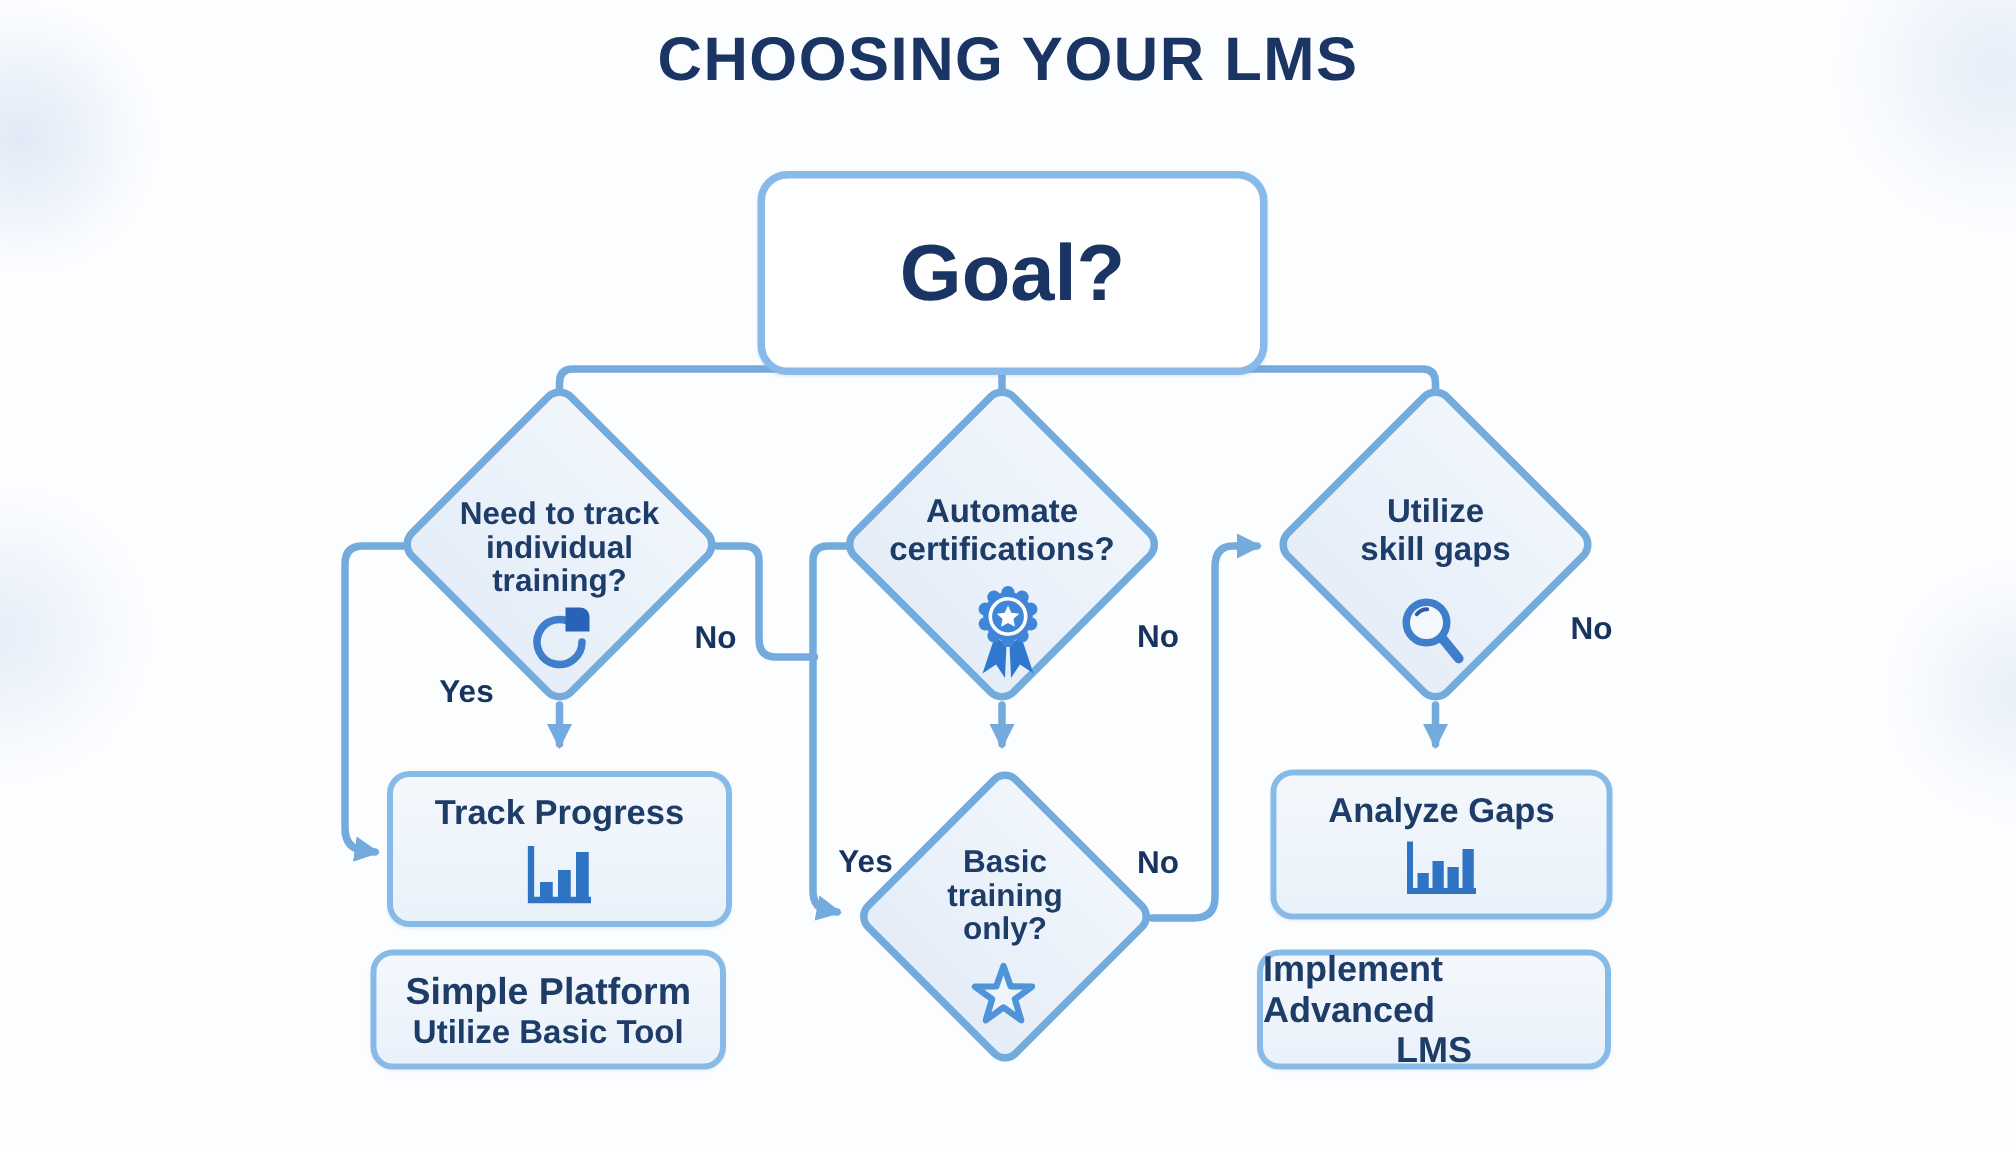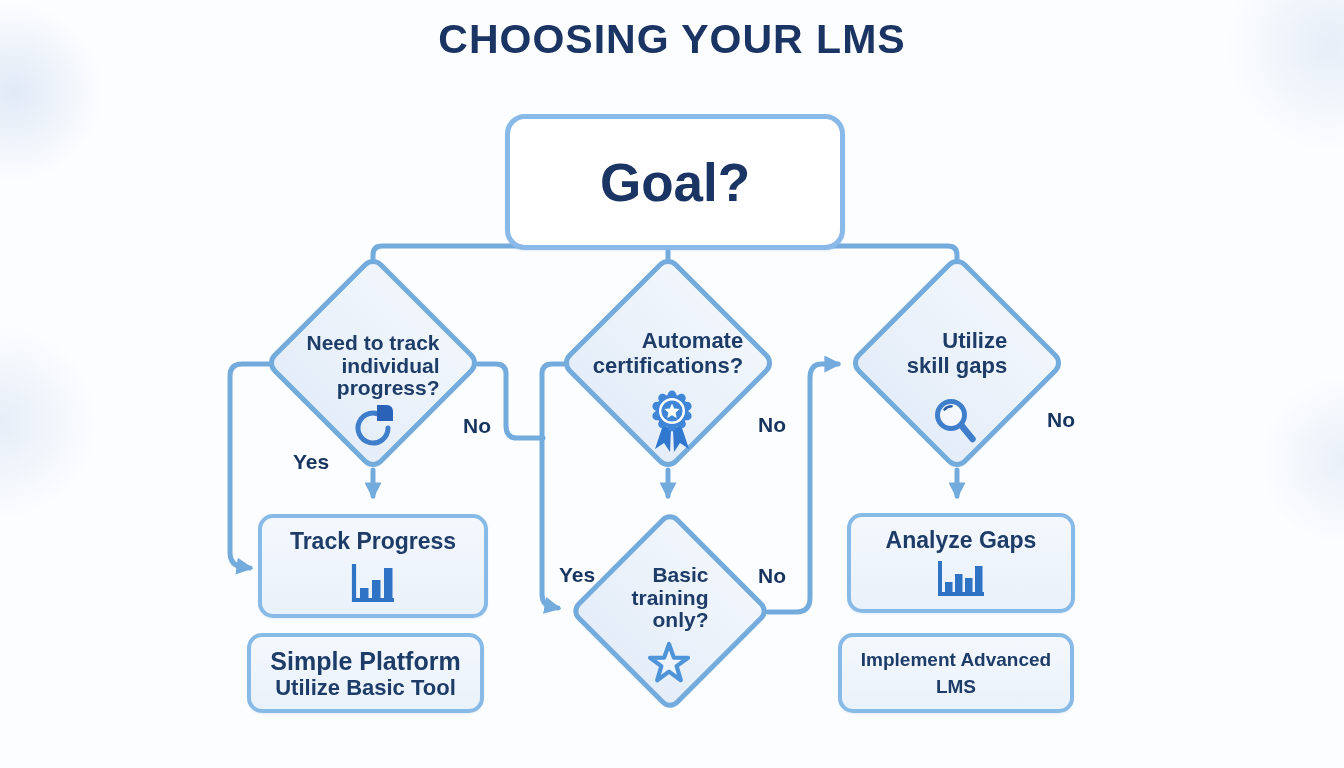--- a/index.html
+++ b/index.html
@@ -22,35 +22,35 @@
     position:absolute;left:0;right:0;top:16px;text-align:center;
     font-size:41px;font-weight:700;letter-spacing:1px;color:#1a3464;
   }
   .goal-box{
     position:absolute;left:505px;top:114px;width:340px;height:136px;
     box-sizing:border-box;border:5px solid #88b9e8;border-radius:20px;
     background:#ffffff;display:flex;align-items:center;justify-content:center;
     box-shadow:0 1px 2px rgba(120,160,200,.18);
   }
   .goal-box .txt{font-size:53px;font-weight:700;color:#1a3464;}
-  .qtext{text-align:right;font-weight:700;color:#1d3c68;white-space:nowrap;}
+  .qtext{text-align:center;font-weight:700;color:#1d3c68;white-space:nowrap;}
   .qtext .ln{display:block;}
   .q3{font-size:21px;line-height:22.5px;}
   .q2{font-size:22px;line-height:25px;}
   .edge-label{font-size:21px;font-weight:700;color:#17345f;margin-top:11px;}
   .rbox{
     position:absolute;box-sizing:border-box;border:4px solid #88bae7;border-radius:15px;
     background:linear-gradient(180deg,#f4f8fd 0%,#e9f1fa 100%);
     display:flex;flex-direction:column;align-items:center;justify-content:center;
     box-shadow:0 1px 2px rgba(120,160,200,.15);color:#1d3c68;font-weight:700;
   }
   .rbox .lbl{font-size:23px;}
   .rbox .lbl-lg{font-size:25px;line-height:28px;}
   .rbox .lbl-md{font-size:22px;line-height:25px;}
-  .rbox .lbl-adv{font-size:19px;line-height:27px;}
+  .rbox .lbl-adv{font-size:24px;line-height:27px;}
   .icon{display:block;}
 </style>
 </head>
 <body>
 
 <div class="stage">
 
   <svg class="wires" width="1344" height="768" viewBox="0 0 1344 768">
     <defs>
       <linearGradient id="dg" x1="0" y1="0" x2="0" y2="1">
@@ -86,21 +86,21 @@
 
   <div class="title">CHOOSING YOUR LMS</div>
 
   <div class="goal-box">
     <span class="txt">Goal?</span>
   </div>
 
   <div class="abs qtext q3" style="left:373px;top:366px;">
     <span class="ln">Need to track</span>
     <span class="ln">individual</span>
-    <span class="ln">progress?</span>
+    <span class="ln">training?</span>
   </div>
   <div class="abs qtext q2" style="left:668px;top:353px;">
     <span class="ln">Automate</span>
     <span class="ln">certifications?</span>
   </div>
   <div class="abs qtext q2" style="left:957px;top:353px;">
     <span class="ln">Utilize</span>
     <span class="ln">skill gaps</span>
   </div>
   <div class="abs qtext q3" style="left:670px;top:598px;">

